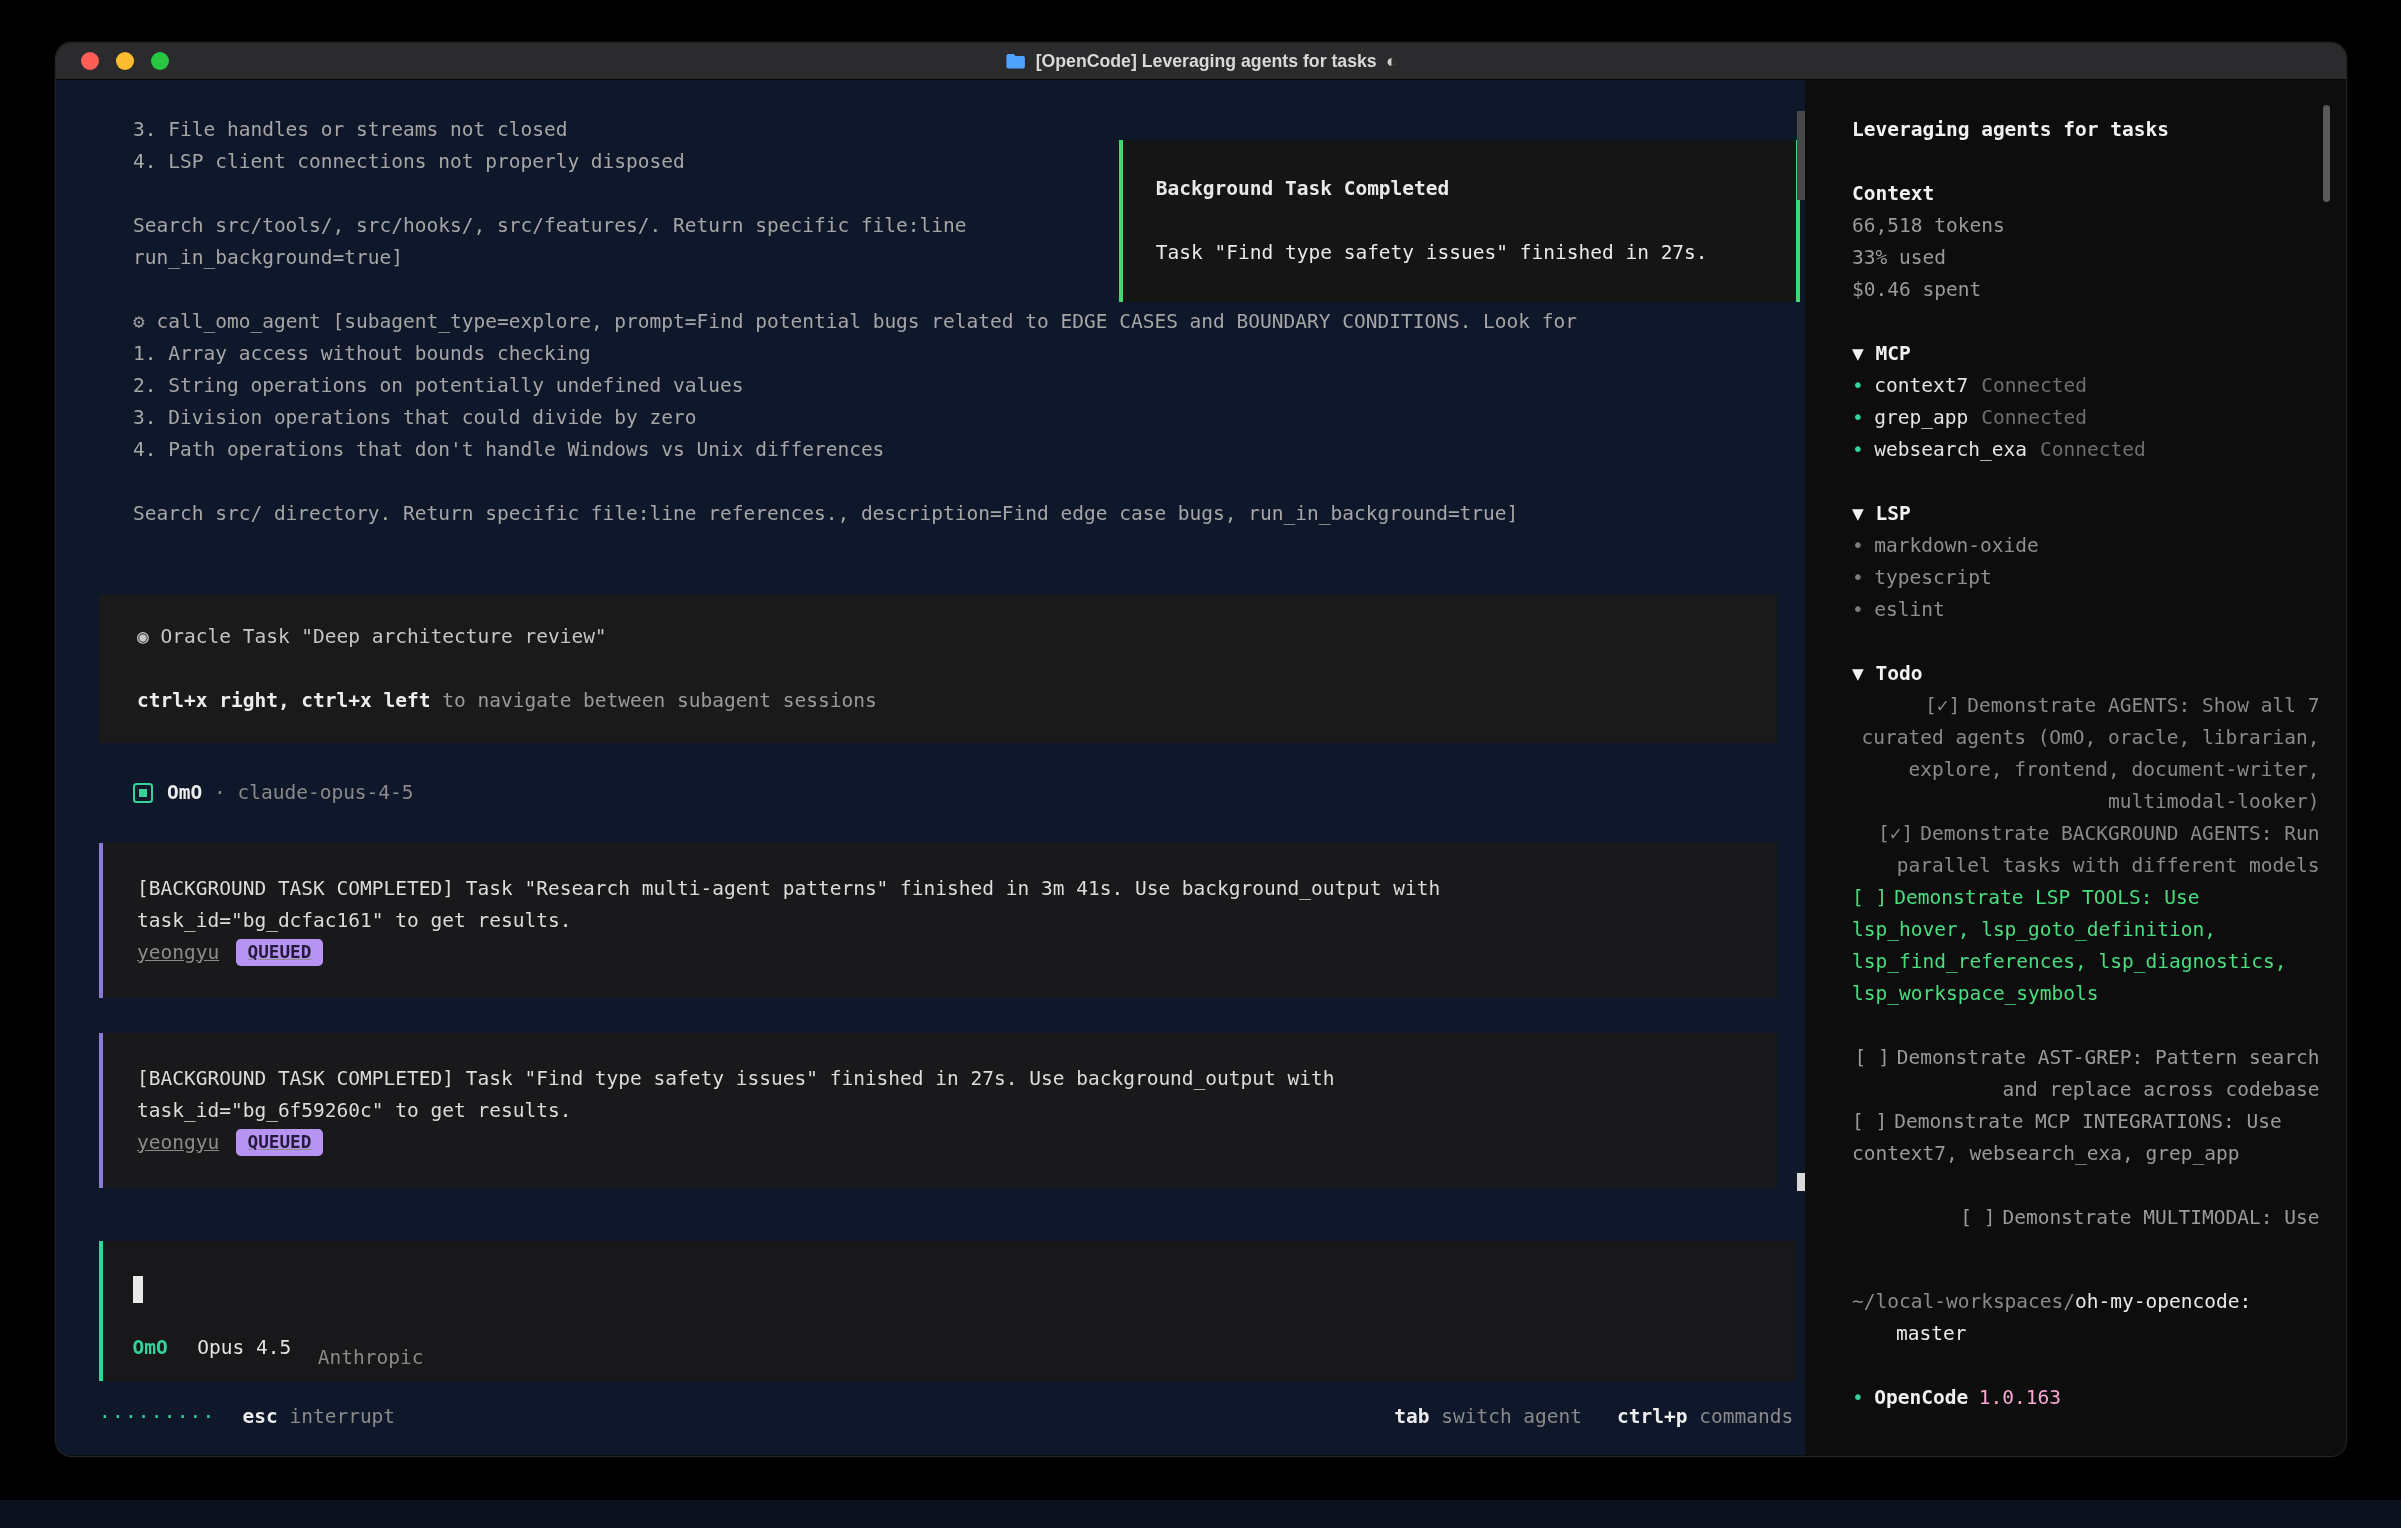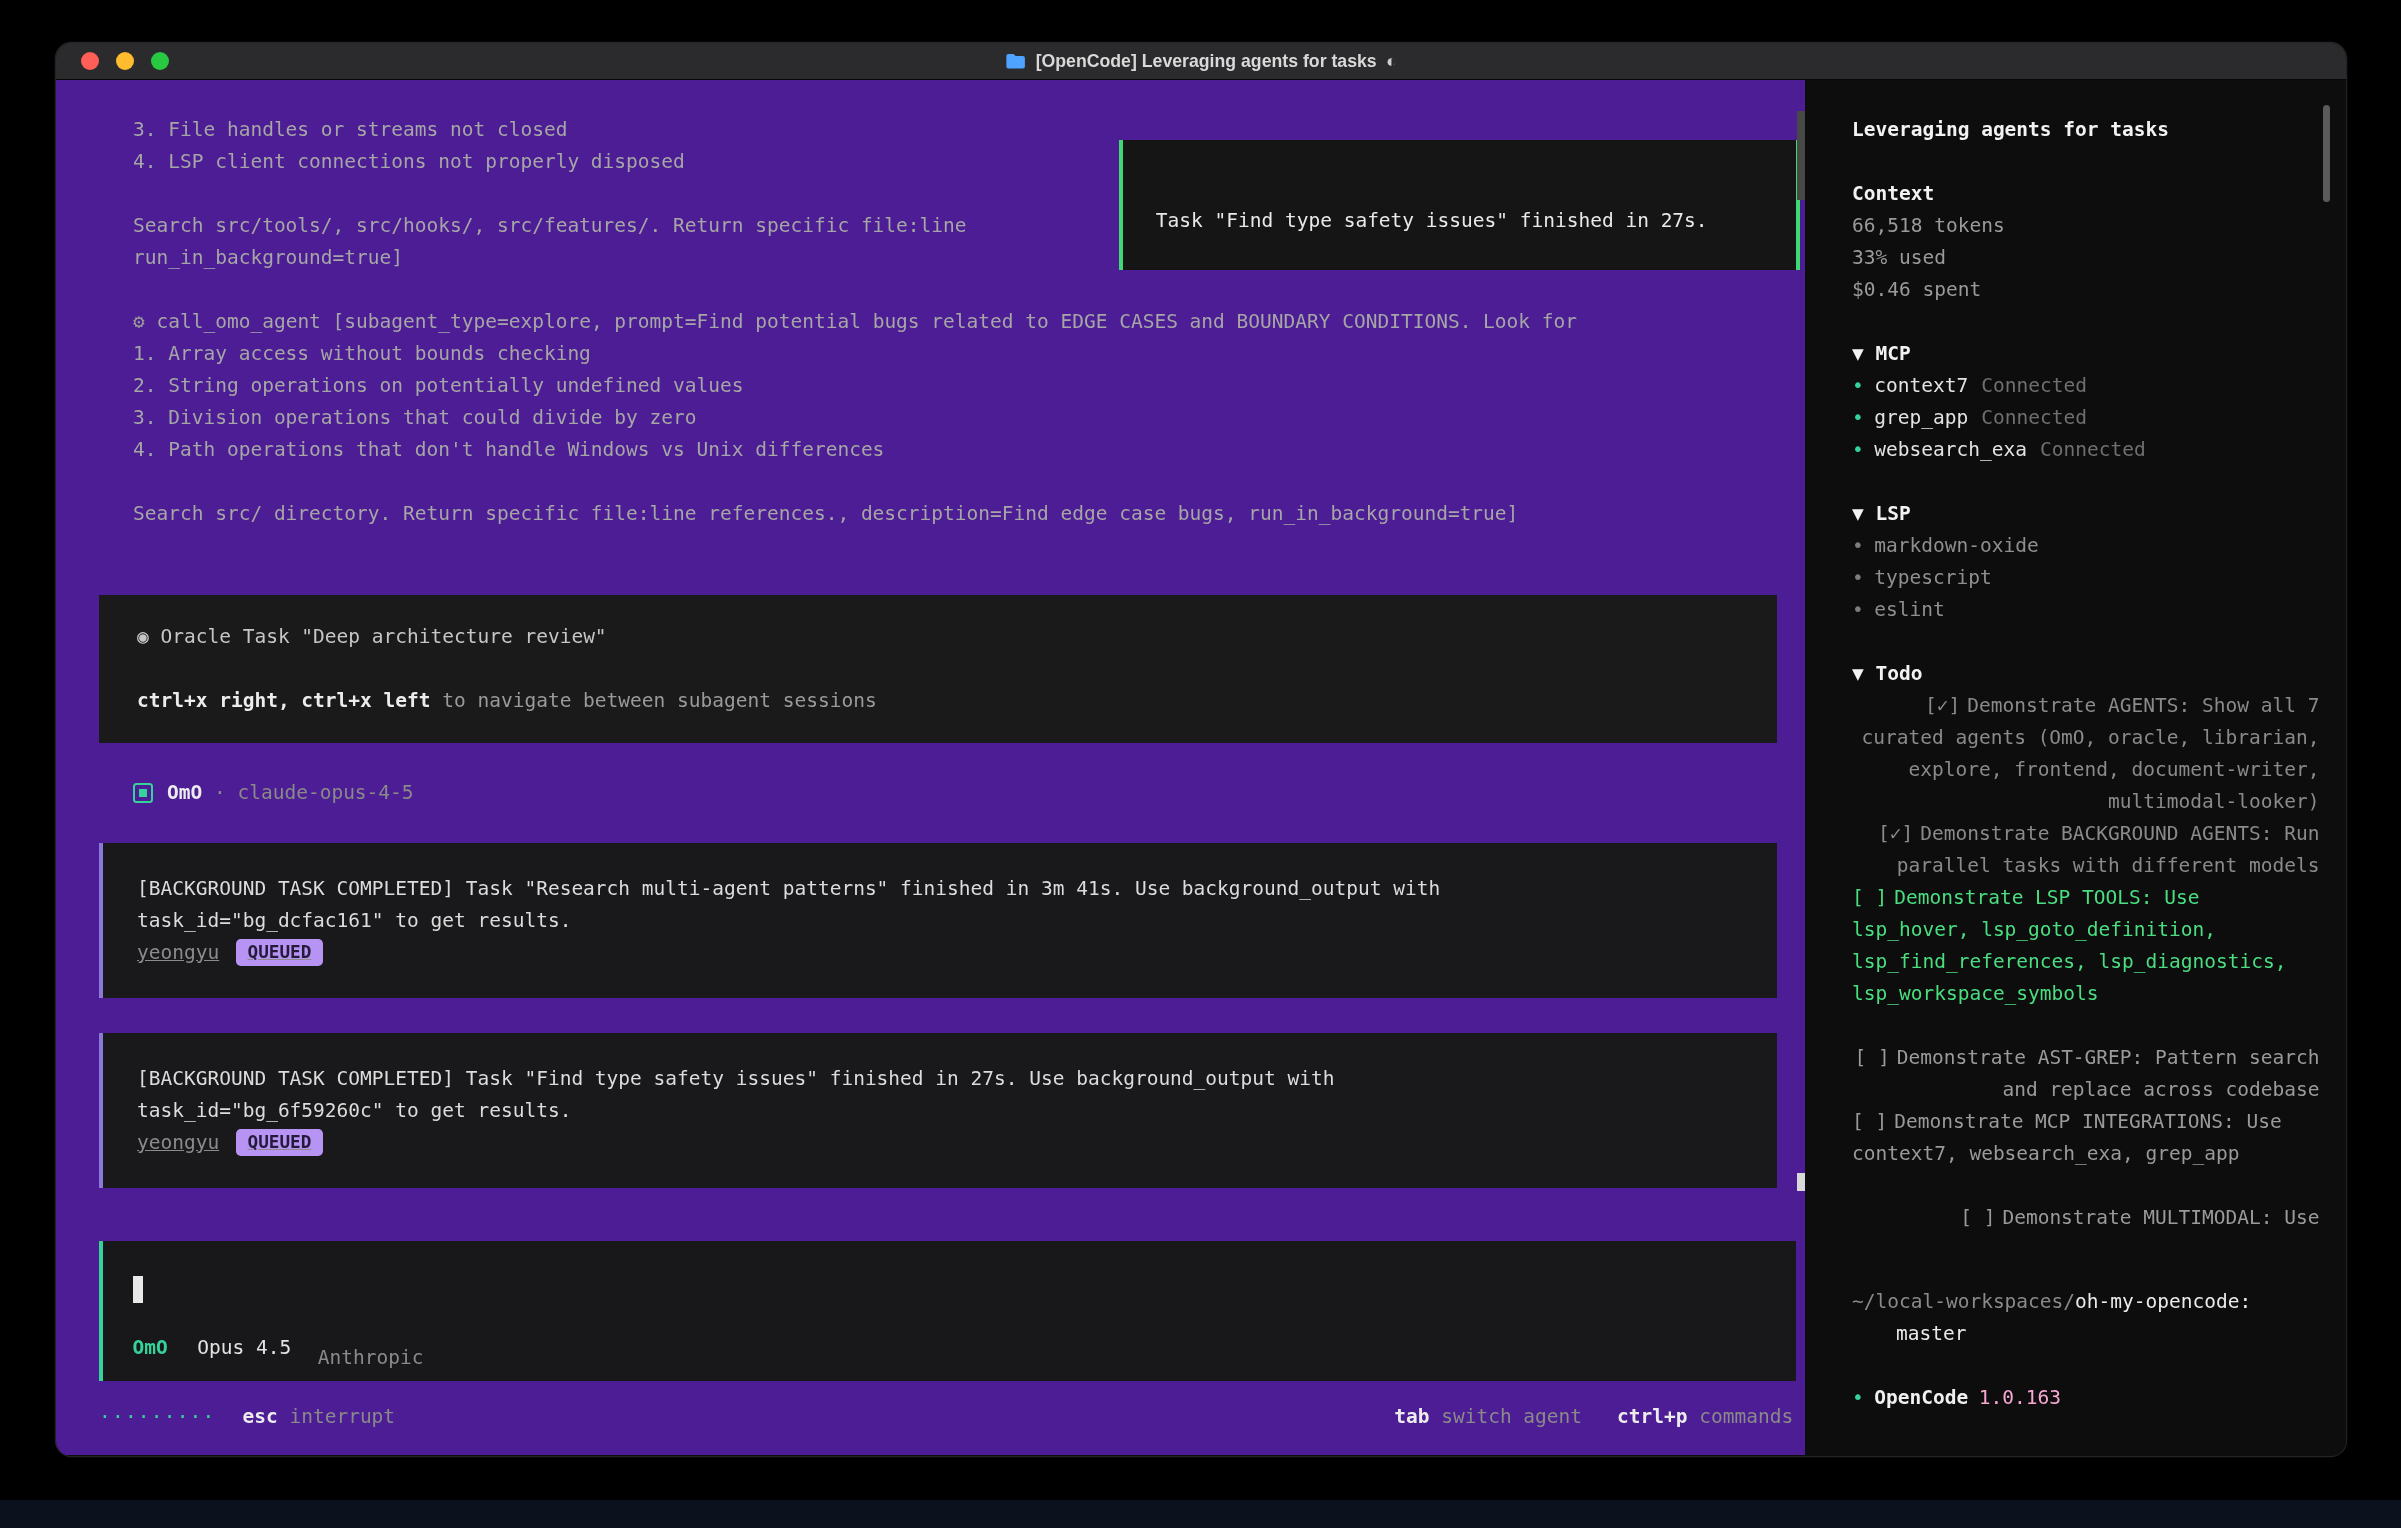--- a/index.html
+++ b/index.html
@@ -18,21 +18,21 @@
   .traffic { display:flex; gap:16.5px; padding-left:25px; }
   .light { width:18.3px; height:18.3px; border-radius:50%; }
   .l-red { background:#ff5f57; } .l-yellow { background:#febc2e; } .l-green { background:#28c840; }
   .title-wrap { position:absolute; left:50%; transform:translateX(-50%);
     display:flex; align-items:center; gap:9.5px;
     font-family:"Liberation Sans",sans-serif; font-size:17.7px; font-weight:bold; color:#d9d9d9; white-space:pre; }
   .t-status { color:#cfcfcf; font-weight:normal; font-size:17.7px; }
 
   
   .content { display:flex; height:1375px; }
-  .main { flex:1; min-width:0; display:flex; flex-direction:column; position:relative; background:#4c1d95; }
+  .main { flex:1; min-width:0; display:flex; flex-direction:column; position:relative; background:#0f172a; }
   .chat { flex:1; overflow:hidden; position:relative; padding:34px 28px 0 43px;
     font-size:19.5px; line-height:32px; color:#a6a6a6; }
 
   .line { height:32px; white-space:pre; overflow:hidden; }
   .row  { margin-left:34px; }
   .gear { color:#9a9a9a; }
 
   
   .oracle-panel { margin-top:65px; background:#1a1a1a; padding:26px 38px; color:#c6c6c6; }
   .hintkeys { color:#ececec; font-weight:bold; }
@@ -180,20 +180,21 @@
           <div class="message-card second">
             <div class="line">[BACKGROUND TASK COMPLETED] Task "Find type safety issues" finished in 27s. Use background_output with</div>
             <div class="line">task_id="bg_6f59260c" to get results.</div>
             <div class="meta">
               <span>yeongyu</span>
               <span class="badge">QUEUED</span>
             </div>
           </div>
 
           <div class="toast">
+            <div class="line toast-title">Background Task Completed</div>
             <div class="line"></div>
             <div class="line">Task "Find type safety issues" finished in 27s.</div>
           </div>
         </div>
 
         <div class="input-box">
           <div class="cursor-row">
               <span class="cursor"></span>
             </div>
           <div class="model-row">

